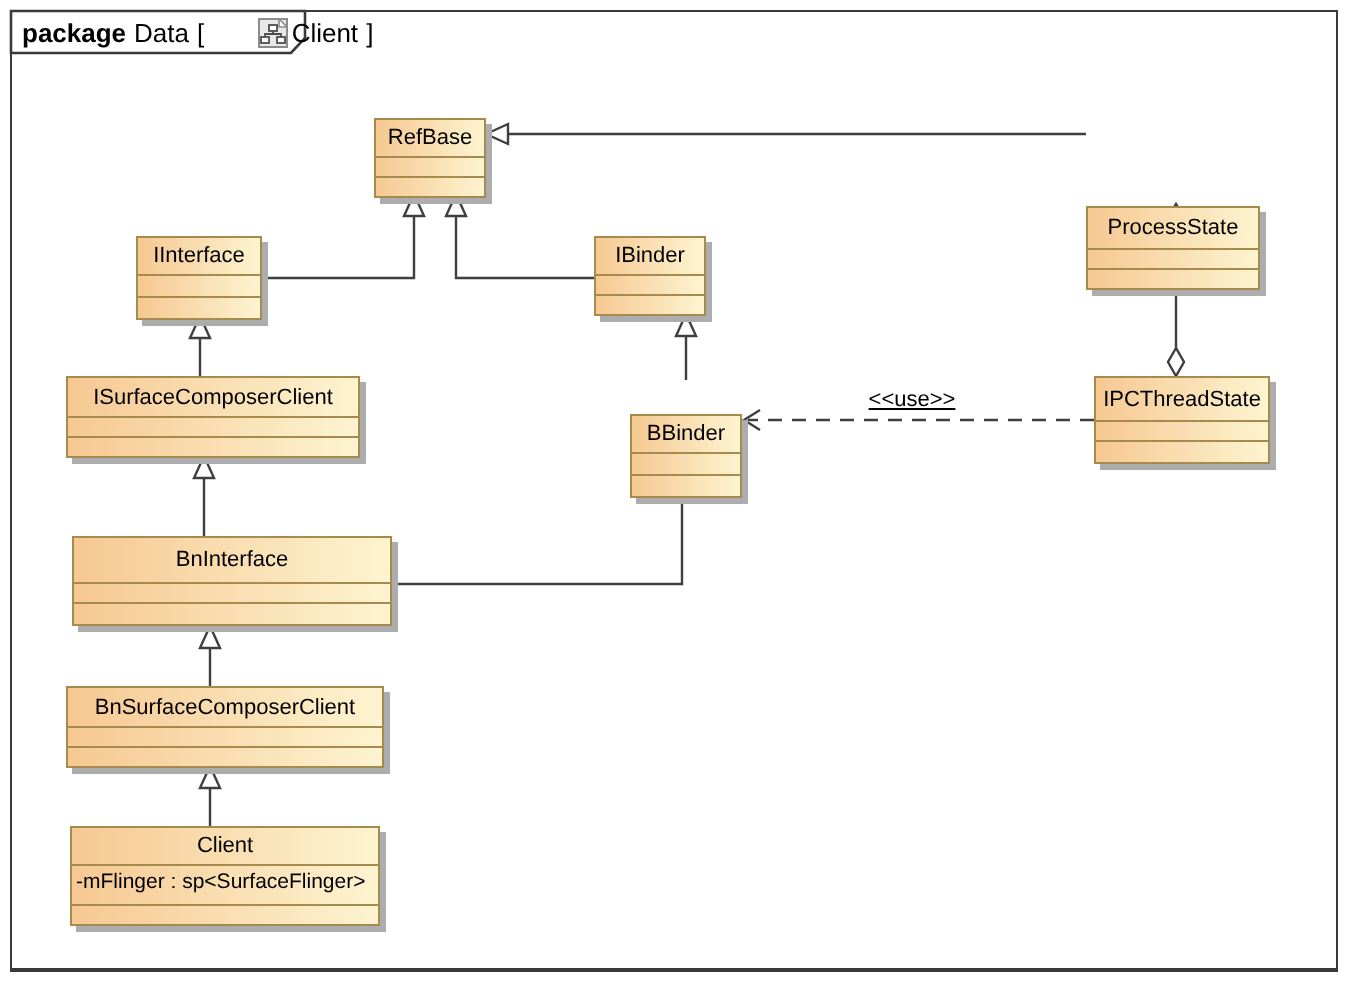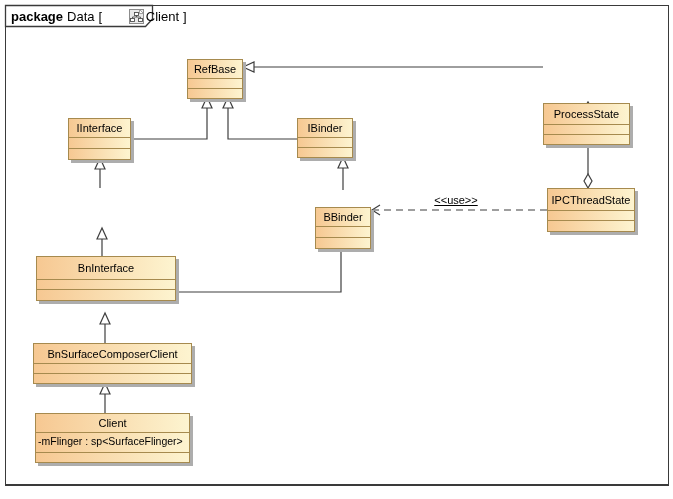--- a/index.html
+++ b/index.html
@@ -132,34 +132,39 @@
     <div class="cls-comp" style="height:11px;"></div>
     <div class="cls-comp" style="height:11px;"></div>
   </div>
 
   <div class="cls" style="left:297px;top:118px;width:56px;">
     <div class="cls-title" style="height:18px;">IBinder</div>
     <div class="cls-comp" style="height:10px;"></div>
     <div class="cls-comp" style="height:10px;"></div>
   </div>
 
+  <div class="cls" style="left:33px;top:188px;width:147px;">
+    <div class="cls-title" style="height:19px;">ISurfaceComposerClient</div>
+    <div class="cls-comp" style="height:10px;"></div>
+    <div class="cls-comp" style="height:10px;"></div>
+  </div>
 
   <div class="cls" style="left:315px;top:190px;width:56px;margin-top:17px;">
     <div class="cls-title" style="height:18px;">BBinder</div>
     <div class="cls-comp" style="height:11px;"></div>
     <div class="cls-comp" style="height:11px;"></div>
   </div>
 
   <div class="cls" style="left:547px;top:188px;width:88px;">
     <div class="cls-title" style="height:21px;">IPCThreadState</div>
     <div class="cls-comp" style="height:10px;"></div>
     <div class="cls-comp" style="height:11px;"></div>
   </div>
 
-  <div class="cls" style="left:36px;top:256px;width:140px;">
+  <div class="cls" style="left:36px;top:268px;width:160px;">
     <div class="cls-title" style="height:22px;">BnInterface</div>
     <div class="cls-comp" style="height:10px;"></div>
     <div class="cls-comp" style="height:11px;"></div>
   </div>
 
   <div class="cls" style="left:33px;top:343px;width:159px;">
     <div class="cls-title" style="height:19px;">BnSurfaceComposerClient</div>
     <div class="cls-comp" style="height:10px;"></div>
     <div class="cls-comp" style="height:10px;"></div>
   </div>

